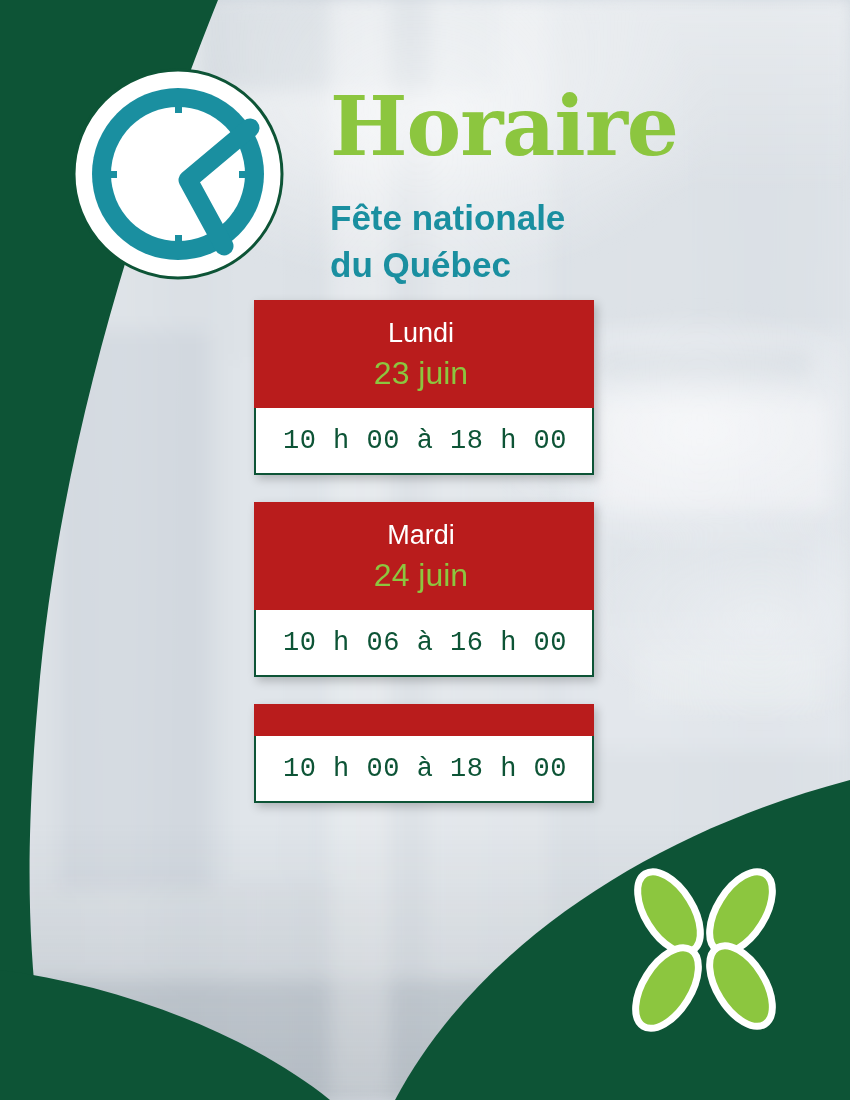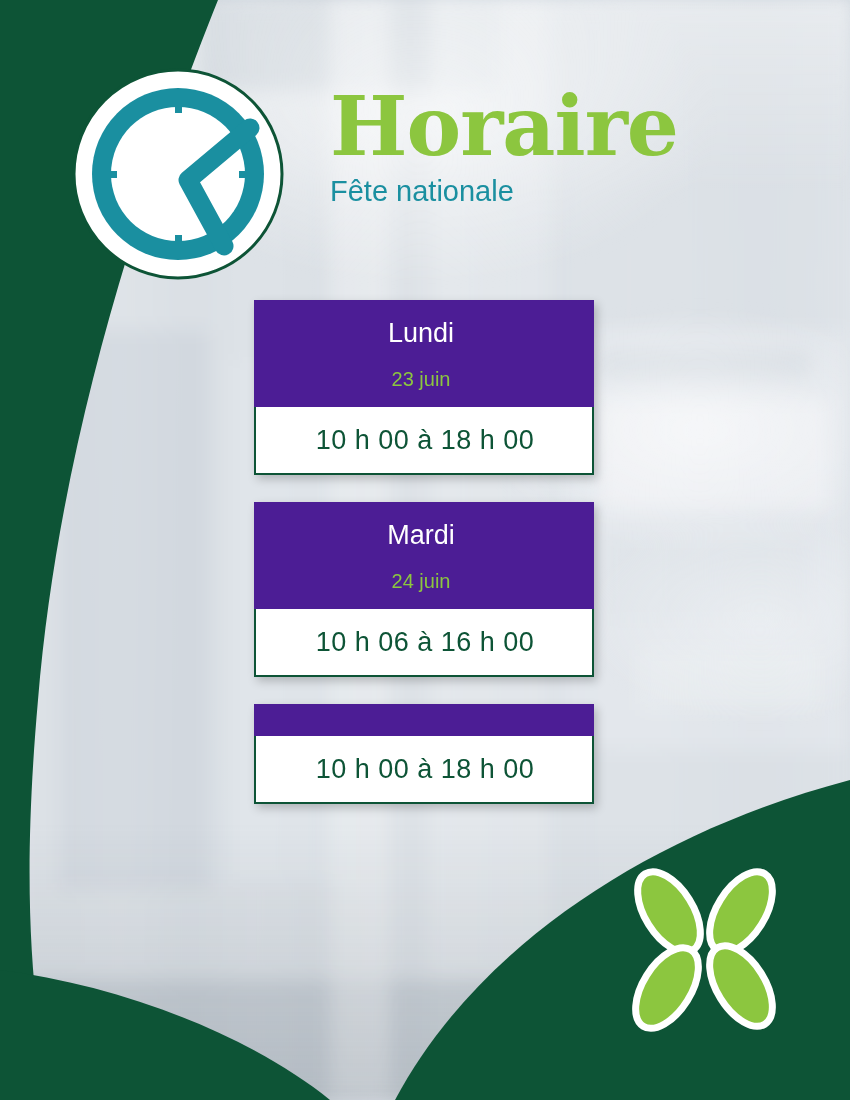--- a/index.html
+++ b/index.html
@@ -87,67 +87,68 @@
   .title {
     margin: 0;
     font-family: "DejaVu Serif", "Liberation Serif", serif;
     font-weight: 700;
     font-size: 82px;
     line-height: 0.95;
     letter-spacing: -1px;
     color: #8cc63f;
   }
   .subtitle {
-    margin: 6px 0 0 0;
+    margin: 28px 0 0 0;
     font-family: "Liberation Sans", sans-serif;
-    font-weight: 400;
-    font-size: 29px;
+    font-weight: 700;
+    font-size: 35px;
     line-height: 1.35;
     color: #1a8fa0;
   }
 
   
   .cards {
     position: absolute;
     left: 254px; top: 300px;
     width: 340px;
     display: flex;
     flex-direction: column;
     gap: 27px;
   }
   .card {
     width: 340px;
     filter: drop-shadow(3px 4px 5px rgba(0,0,0,0.22));
   }
   .card-head {
-    background: #4c1d95;
+    background: #b91c1c;
     padding: 17px 10px 15px 4px;
     text-align: center;
   }
   .card-day {
     display: block;
     font-size: 27px;
     font-weight: 400;
     color: #ffffff;
     line-height: 1.25;
   }
   .card-date {
     display: block;
-    font-size: 20px;
+    font-size: 32px;
     font-weight: 400;
     color: #8cc63f;
     line-height: 1.25;
-    margin-top: 16px;
+    margin-top: 2px;
   }
   .card-body {
     background: #ffffff;
     border: 2px solid #0d5436;
     border-top: none;
     padding: 18px 8px 17px 10px;
     text-align: center;
+    font-family: Liberation Mono, monospace;
   }
   .card-hours {
     font-size: 27px;
     font-weight: 400;
     color: #0d5436;
     letter-spacing: .5px;
   }
 
   
   .butterfly {
@@ -197,20 +198,21 @@
     <rect x="28" y="103" width="17" height="7" fill="#1a8fa0"></rect>
     <rect x="167" y="103" width="17" height="7" fill="#1a8fa0"></rect>
     <path d="M106 106 L172 150" stroke="#0d5436" stroke-width="0" fill="none"></path>
     <path d="M178 60 L116 112 L152 178" stroke="#1a8fa0" stroke-width="19" fill="none" stroke-linecap="round" stroke-linejoin="round"></path>
   </svg>
 
   <div class="title-block">
     <h1 class="title">Horaire</h1>
     <p class="subtitle">
       <span>Fête nationale</span><br>
+      <span>du Québec</span>
     </p>
   </div>
 
   <div class="cards">
 
     <div class="card">
       <div class="card-head">
         <span class="card-day">Lundi</span>
         <span class="card-date">23 juin</span>
       </div>

